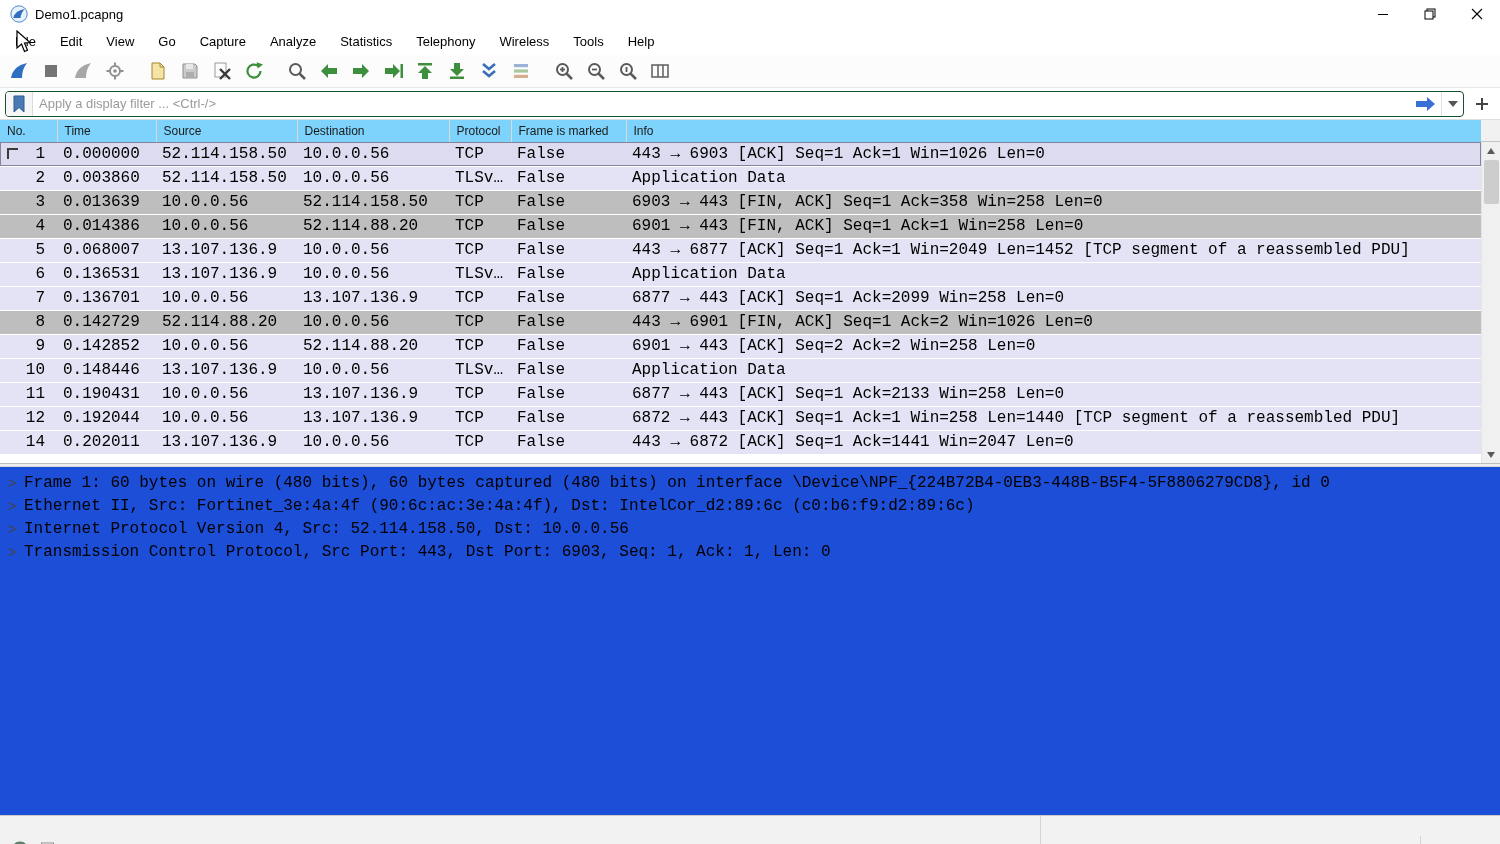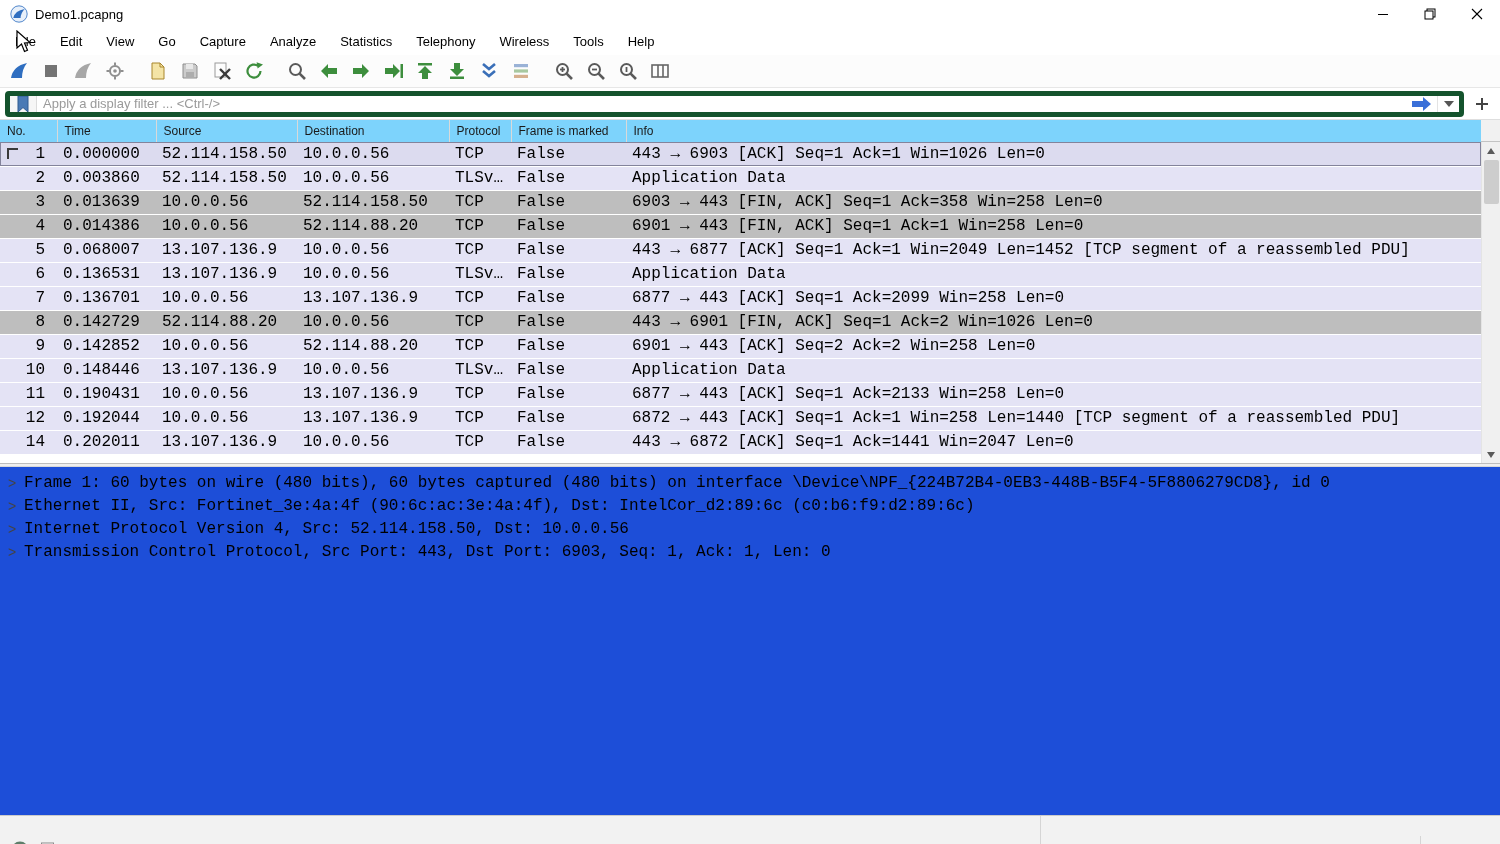--- a/index.html
+++ b/index.html
@@ -23,21 +23,21 @@
 
   
   .toolbar { flex:0 0 33px; display:flex; align-items:center; padding-left:4px; gap:3px;
              background:#FCFCFC; border-bottom:1px solid #E7E7E7; }
   .tbtn { width:29px; height:28px; display:flex; align-items:center; justify-content:center; border-radius:2px; }
   .group-gap { margin-left:11px; }
 
   
   .filterbar { flex:0 0 32px; display:flex; align-items:center; padding:0 5px; background:#fff;
                border-bottom:1px solid #DEDEDE; }
-  .filter-input-wrap { flex:1; height:26px; border:5px solid #14532d; border-radius:4px;
+  .filter-input-wrap { flex:1; height:26px; border:1px solid #14532d; border-radius:4px;
                        display:flex; align-items:center; background:#fff; overflow:hidden; }
   .bookmark-btn { width:27px; height:100%; display:flex; align-items:center; justify-content:center;
                   border-right:1px solid #DCDCDC; background:#F6F6F6; }
   .filter-input { flex:1; border:none; outline:none; font-size:13px; color:#333; padding:0 6px;
                   font-family:"Liberation Sans", sans-serif; background:transparent; }
   .filter-input::placeholder { color:#9A9A9A; }
   .apply-btn { width:32px; height:100%; display:flex; align-items:center; justify-content:center; }
   .dd-btn { width:22px; height:100%; display:flex; align-items:center; justify-content:center;
             border-left:1px solid #E3E3E3; }
   .add-filter-btn { width:26px; height:26px; margin-left:5px; display:flex; align-items:center; justify-content:center; }

